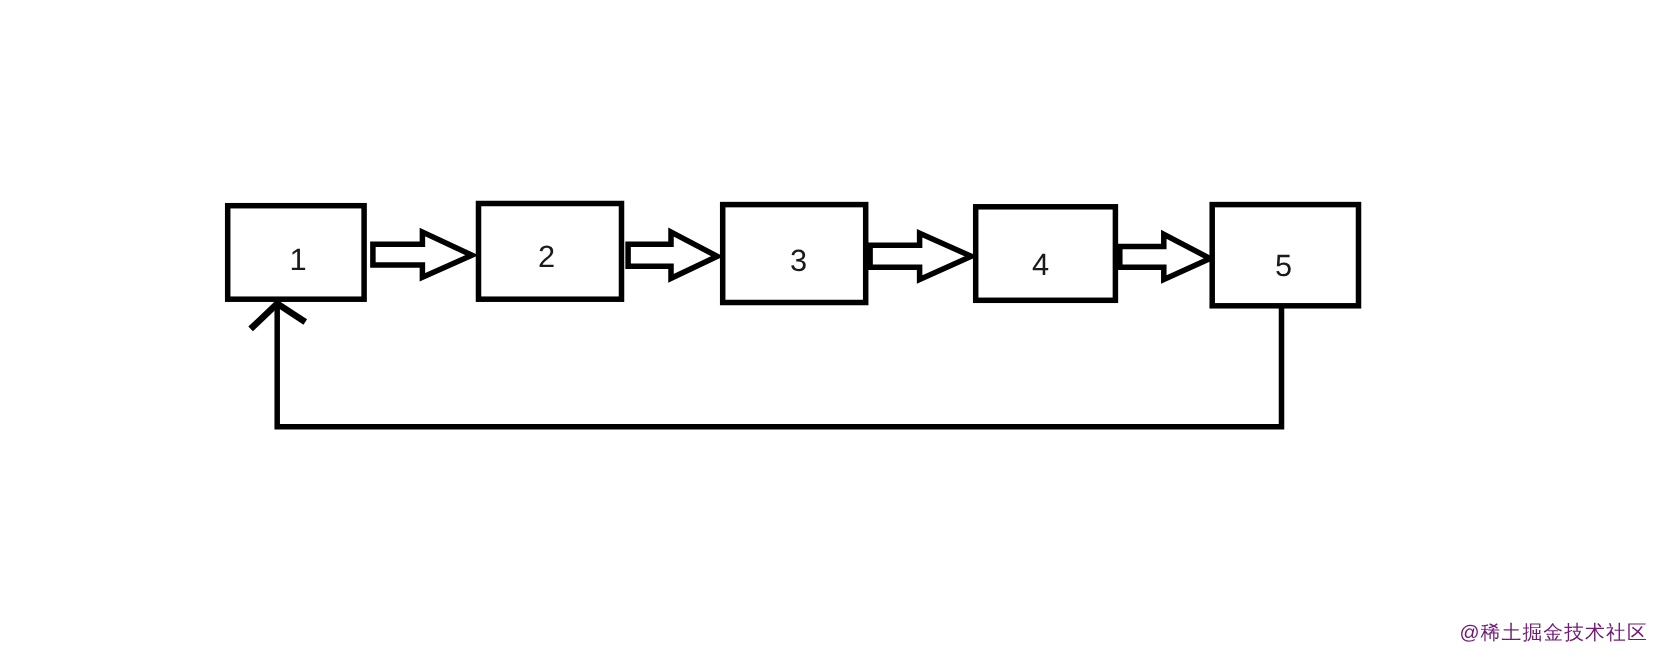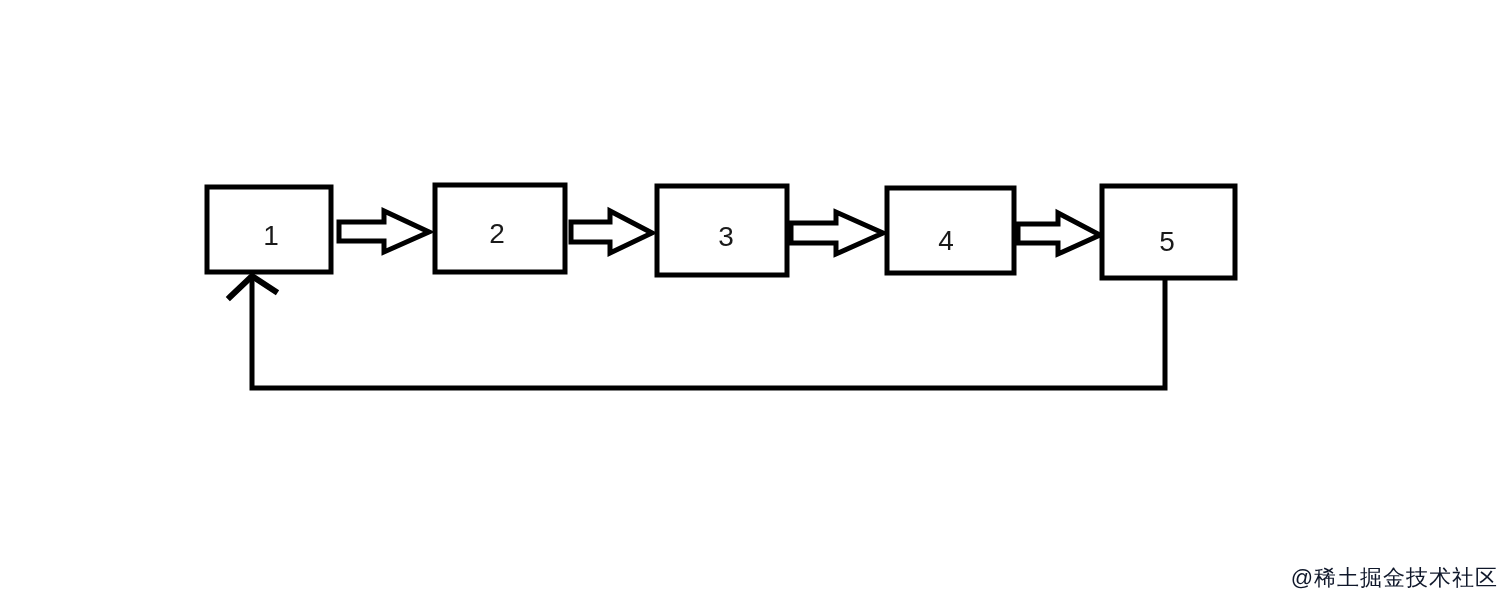--- a/index.html
+++ b/index.html
@@ -47,23 +47,23 @@
   .feedback-head {
     fill: none;
     stroke: #000000;
     stroke-width: 6;
     stroke-linecap: square;
   }
   .watermark {
     position: absolute;
     right: 14px;
     top: 563px;
-    font-size: 22px;
+    font-size: 18px;
     letter-spacing: 1px;
-    color: #0f172a;
+    color: #701a75;
     user-select: none;
   }
 </style>
 </head>
 <body>
 
 <div class="canvas">
   <svg class="diagram" width="1512" height="606" viewBox="0 0 1512 606">
 
     <polyline class="feedback-line" points="1165,278 1165,388 252,388 252,277"></polyline>

